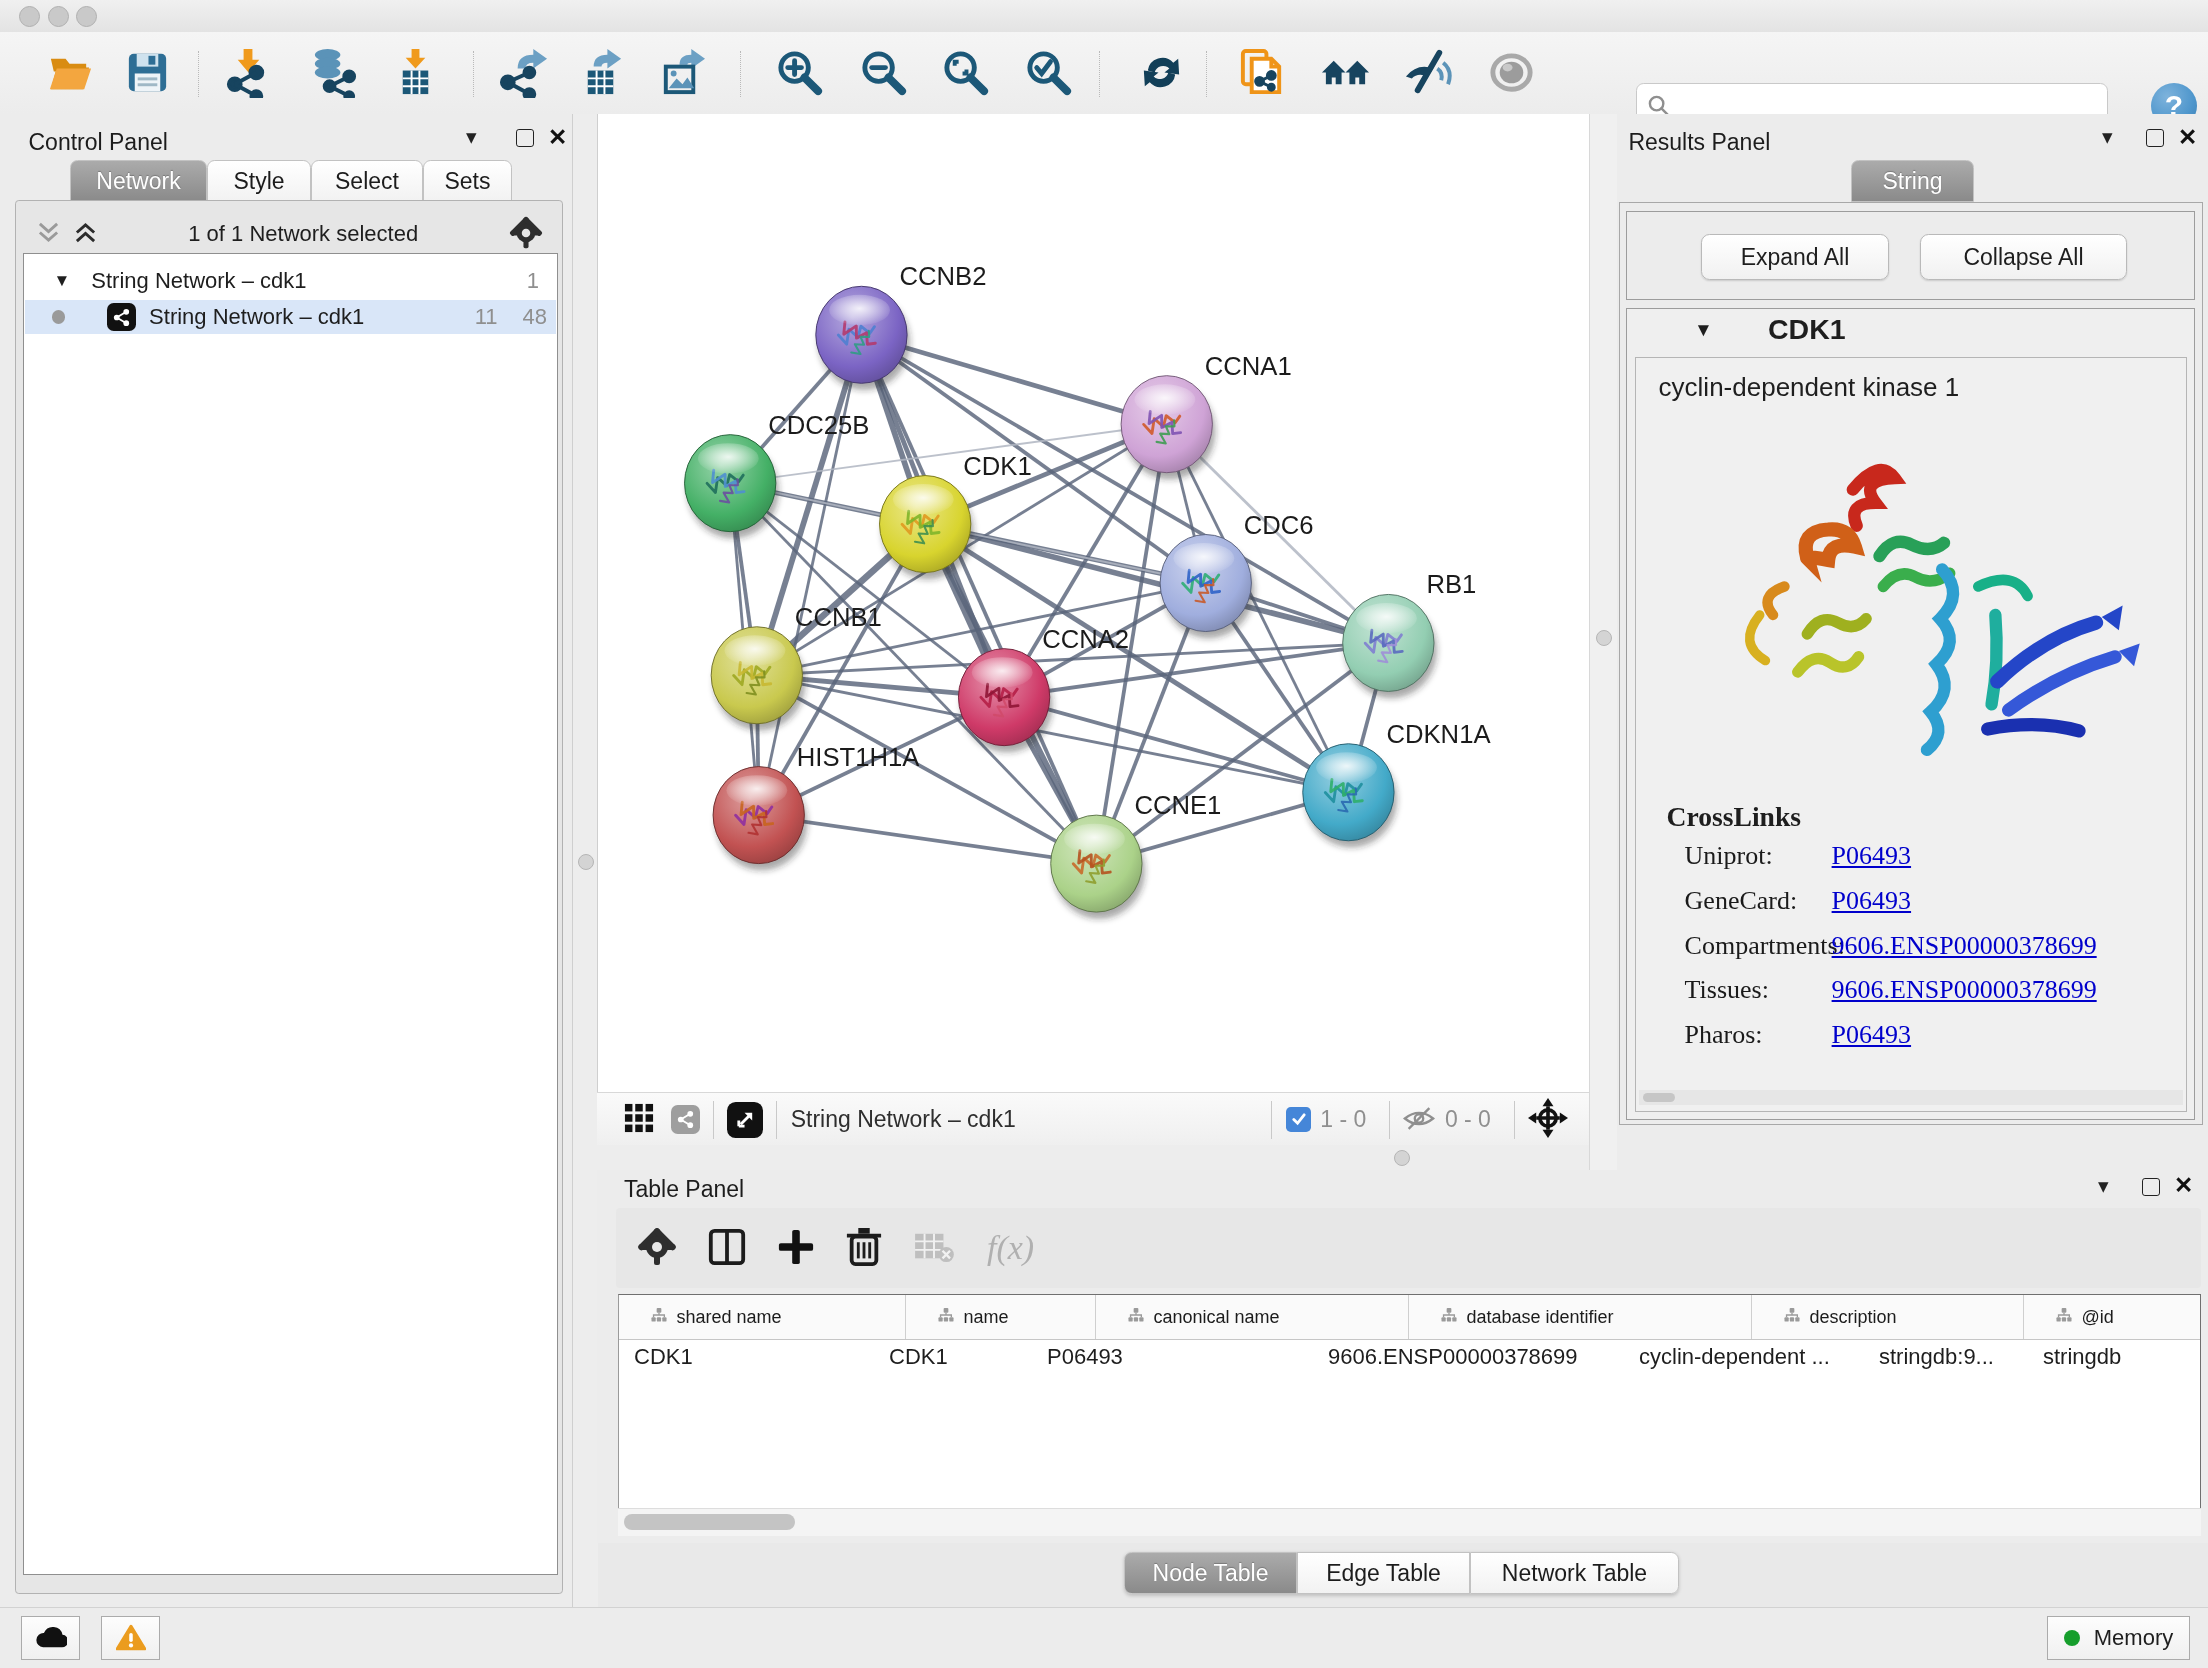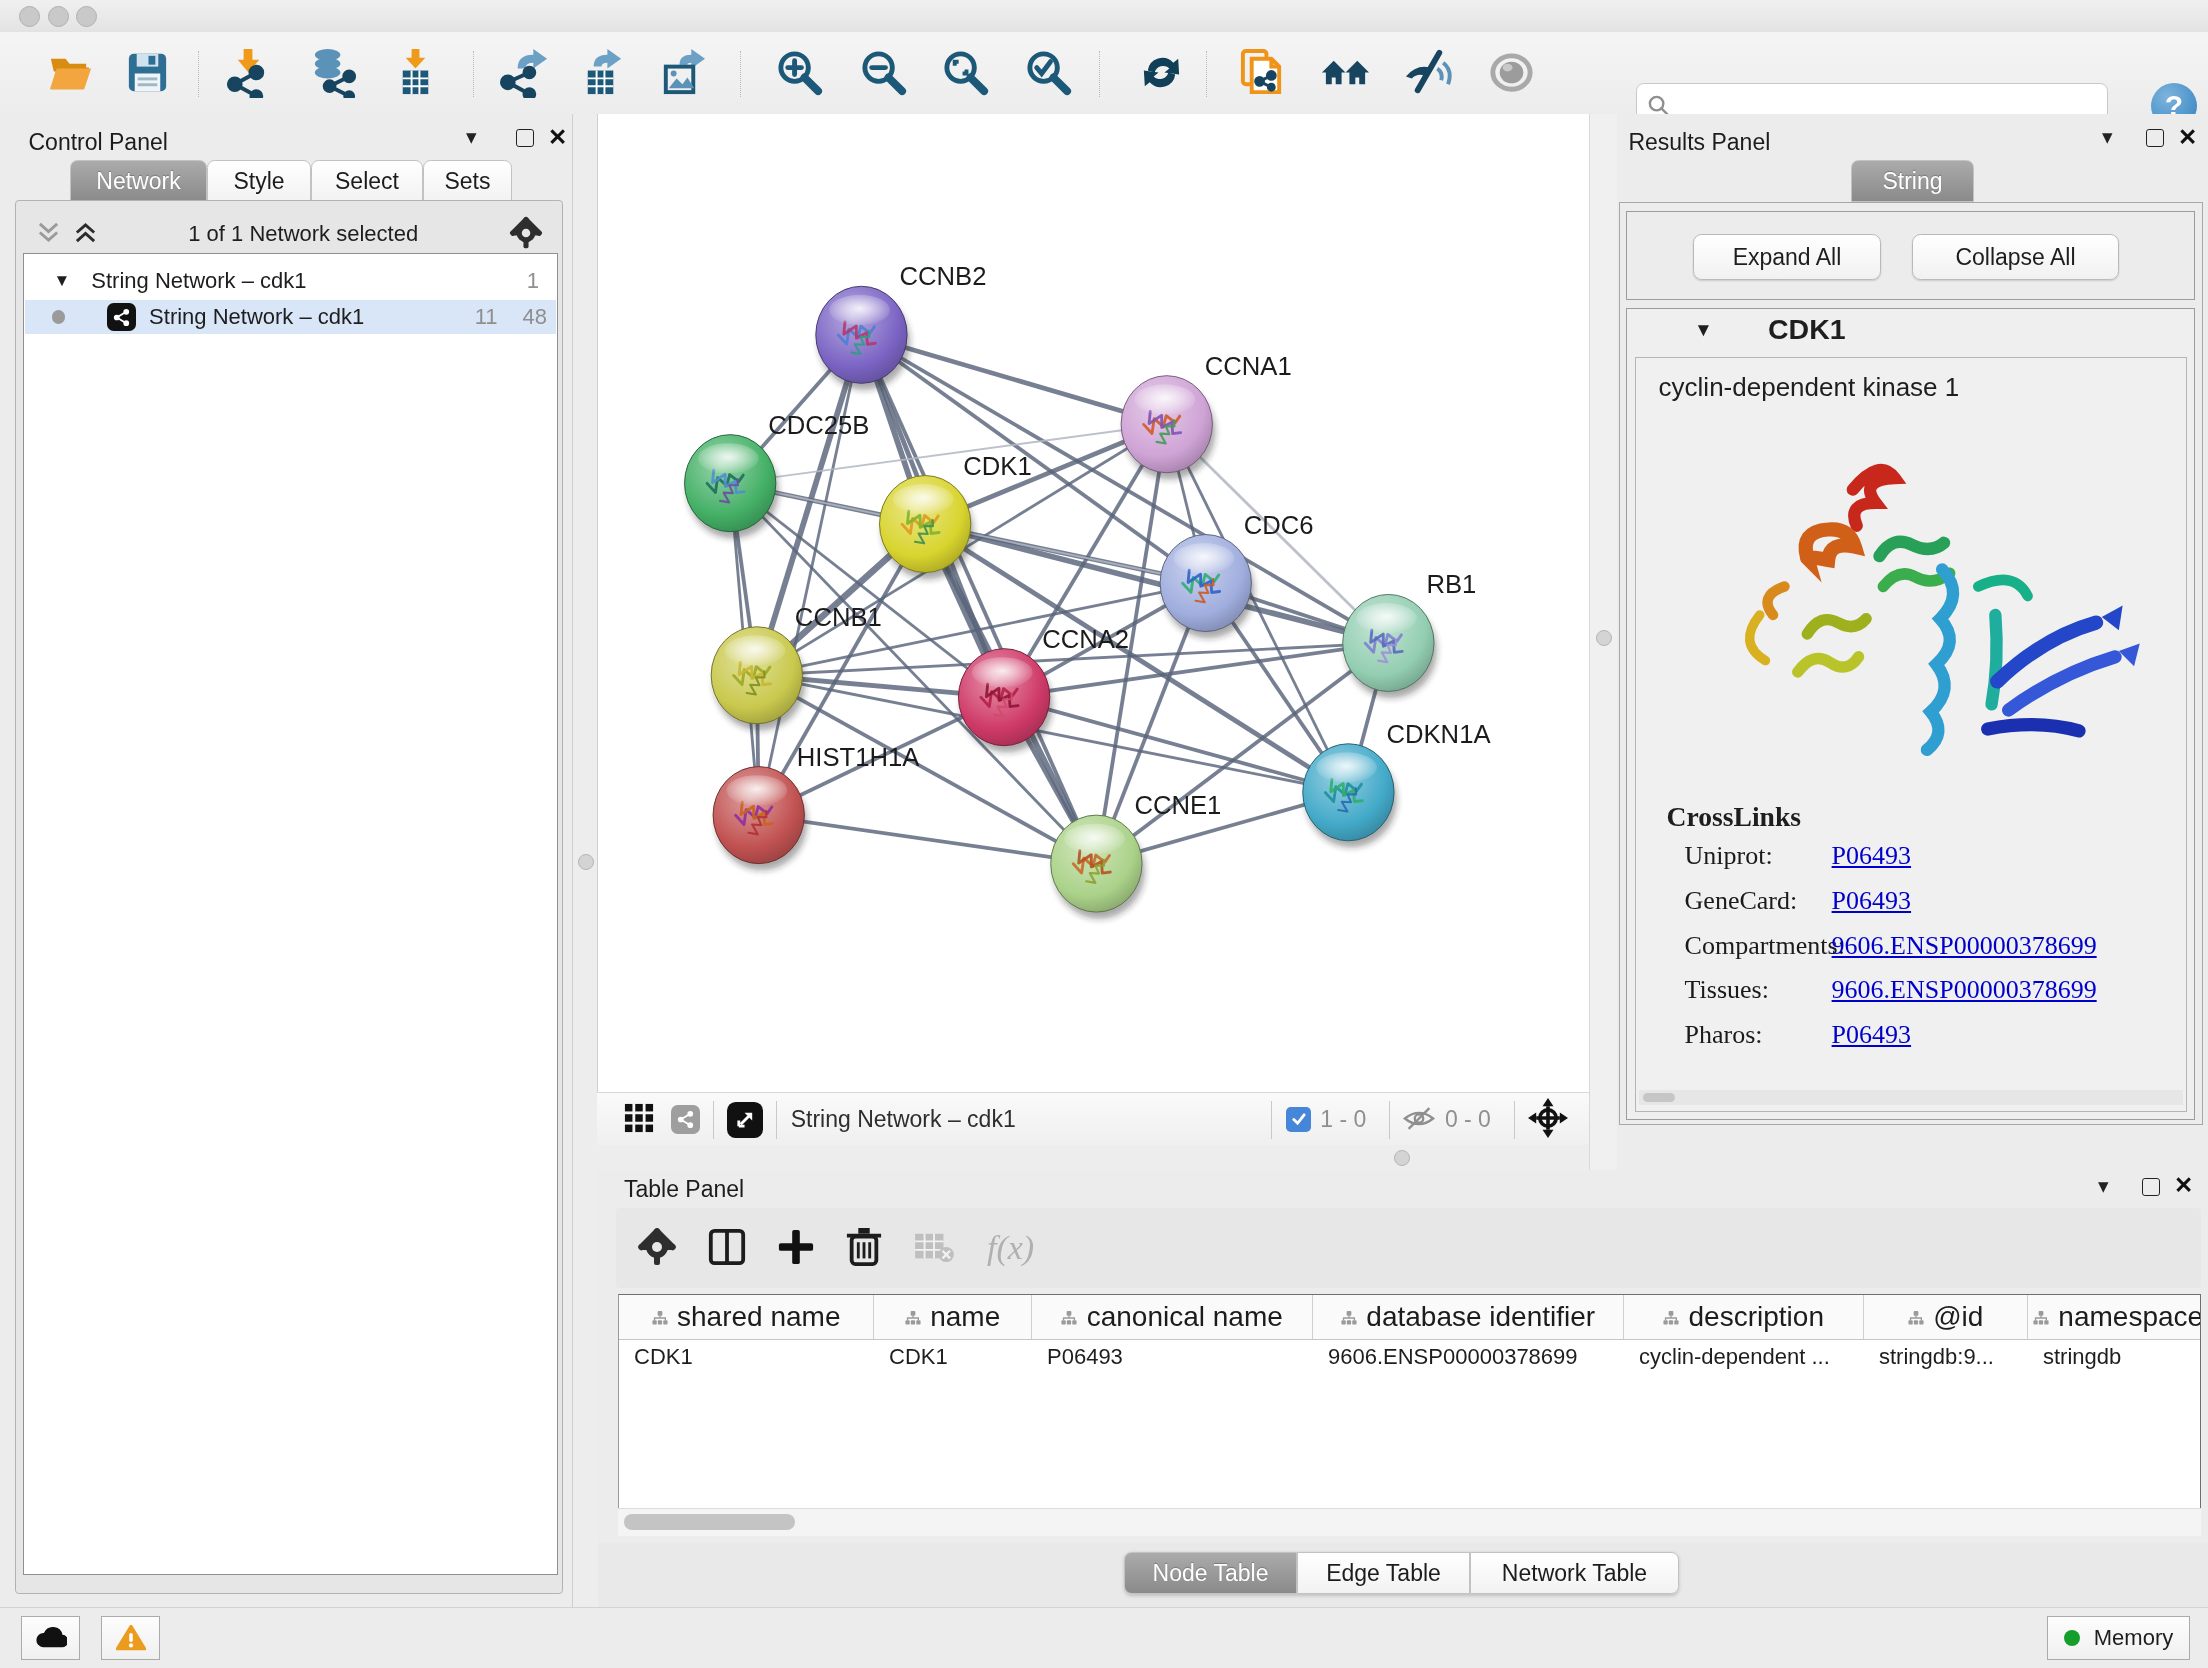--- a/index.html
+++ b/index.html
@@ -61,36 +61,36 @@
   #vt-name{font-size:23px;color:#2e2e2e;flex:1;}
   .vt-count{font-size:23px;color:#8f8f8f;margin:0 9.5px;}
   .checkbox-blue{width:25px;height:25px;border-radius:4.8px;background:#4586d8;display:flex;align-items:center;justify-content:center;}
   
   #rp-tab{left:1851px;top:160px;width:103px;}
   #rp-tab .tab{width:123px;border-radius:7.6px 7.6px 0 0;}
   #rp-outer{left:1619px;top:202px;width:584px;height:923px;border:1px solid #a8a8a8;background:#ececec;box-sizing:border-box;}
   #rp-expbox{left:1626px;top:211px;width:569px;height:89px;border:1px solid #9c9c9c;box-sizing:border-box;}
   .rp-btn{top:234px;height:44px;background:linear-gradient(#ffffff,#f1f1f1);border:1px solid #b9b9b9;
           border-radius:8.6px;font-size:23px;display:flex;align-items:center;justify-content:center;
-          box-shadow:0 1px 1.9px rgba(0,0,0,.15);}
+          box-shadow:0 1px 1.9px rgba(0,0,0,.15);margin-left:8px;}
   #rp-section{left:1626px;top:308px;width:569px;height:812px;border:1px solid #9c9c9c;box-sizing:border-box;background:#efefef;}
   #rp-gene{font-size:28.5px;font-weight:bold;}
   #rp-desc{font-size:26px;}
   #xl-title{font-family:"Liberation Serif",serif;font-size:27.6px;font-weight:bold;}
   .xl-row{position:absolute;display:flex;font-family:"Liberation Serif",serif;font-size:26px;}
   .xl-label{width:147px;color:#1a1a1a;}
   .xl-link{color:#0000cc;text-decoration:underline;}
   
   #tp-toolbar{left:616px;top:1208px;width:1585px;height:80px;background:#e7e7e7;border-radius:3.8px;
               display:flex;align-items:center;}
   #tbl{left:618px;top:1294px;width:1583px;height:242px;background:#fff;border:1.9px solid #6f6f6f;
        border-left:1px solid #9a9a9a;border-bottom:1px solid #9a9a9a;box-sizing:border-box;overflow:hidden;}
   #tbl-head{display:flex;height:44px;background:#fafafa;border-bottom:1px solid #c6c6c6;}
-  .th{display:flex;align-items:center;justify-content:center;gap:9.5px;border-right:1px solid #cfcfcf;
-      font-size:28px;color:#1c1c1c;box-sizing:border-box;}
+  .th{display:flex;align-items:center;justify-content:flex-start;gap:9.5px;border-right:1px solid #cfcfcf;
+      font-size:18px;color:#1c1c1c;box-sizing:border-box;margin-left:32px;}
   #tbl-row{display:flex;height:34px;align-items:center;}
   .td{font-size:22px;padding-left:15px;box-sizing:border-box;white-space:nowrap;overflow:hidden;}
   #tbl-scroll{left:618px;top:1508px;width:1583px;height:27px;background:#f4f4f4;border-top:1px solid #ddd;}
   #tbl-thumb{left:5.7px;top:4.8px;width:171px;height:16px;border-radius:8.6px;background:#c4c4c4;}
   #bt-tabs{left:1124px;top:1552px;display:flex;box-shadow:0 1.9px 3.8px rgba(0,0,0,.18);border-radius:7.6px;}
   #bt-tabs .tab{height:42px;}
   
   #statusbar{left:0;top:1607px;width:2208px;height:61px;background:#ececec;border-top:1.9px solid #d2d2d2;}
   .sb-btn{top:7.6px;height:42px;background:linear-gradient(#fdfdfd,#f0f0f0);border:1.9px solid #ababab;
           display:flex;align-items:center;justify-content:center;}

